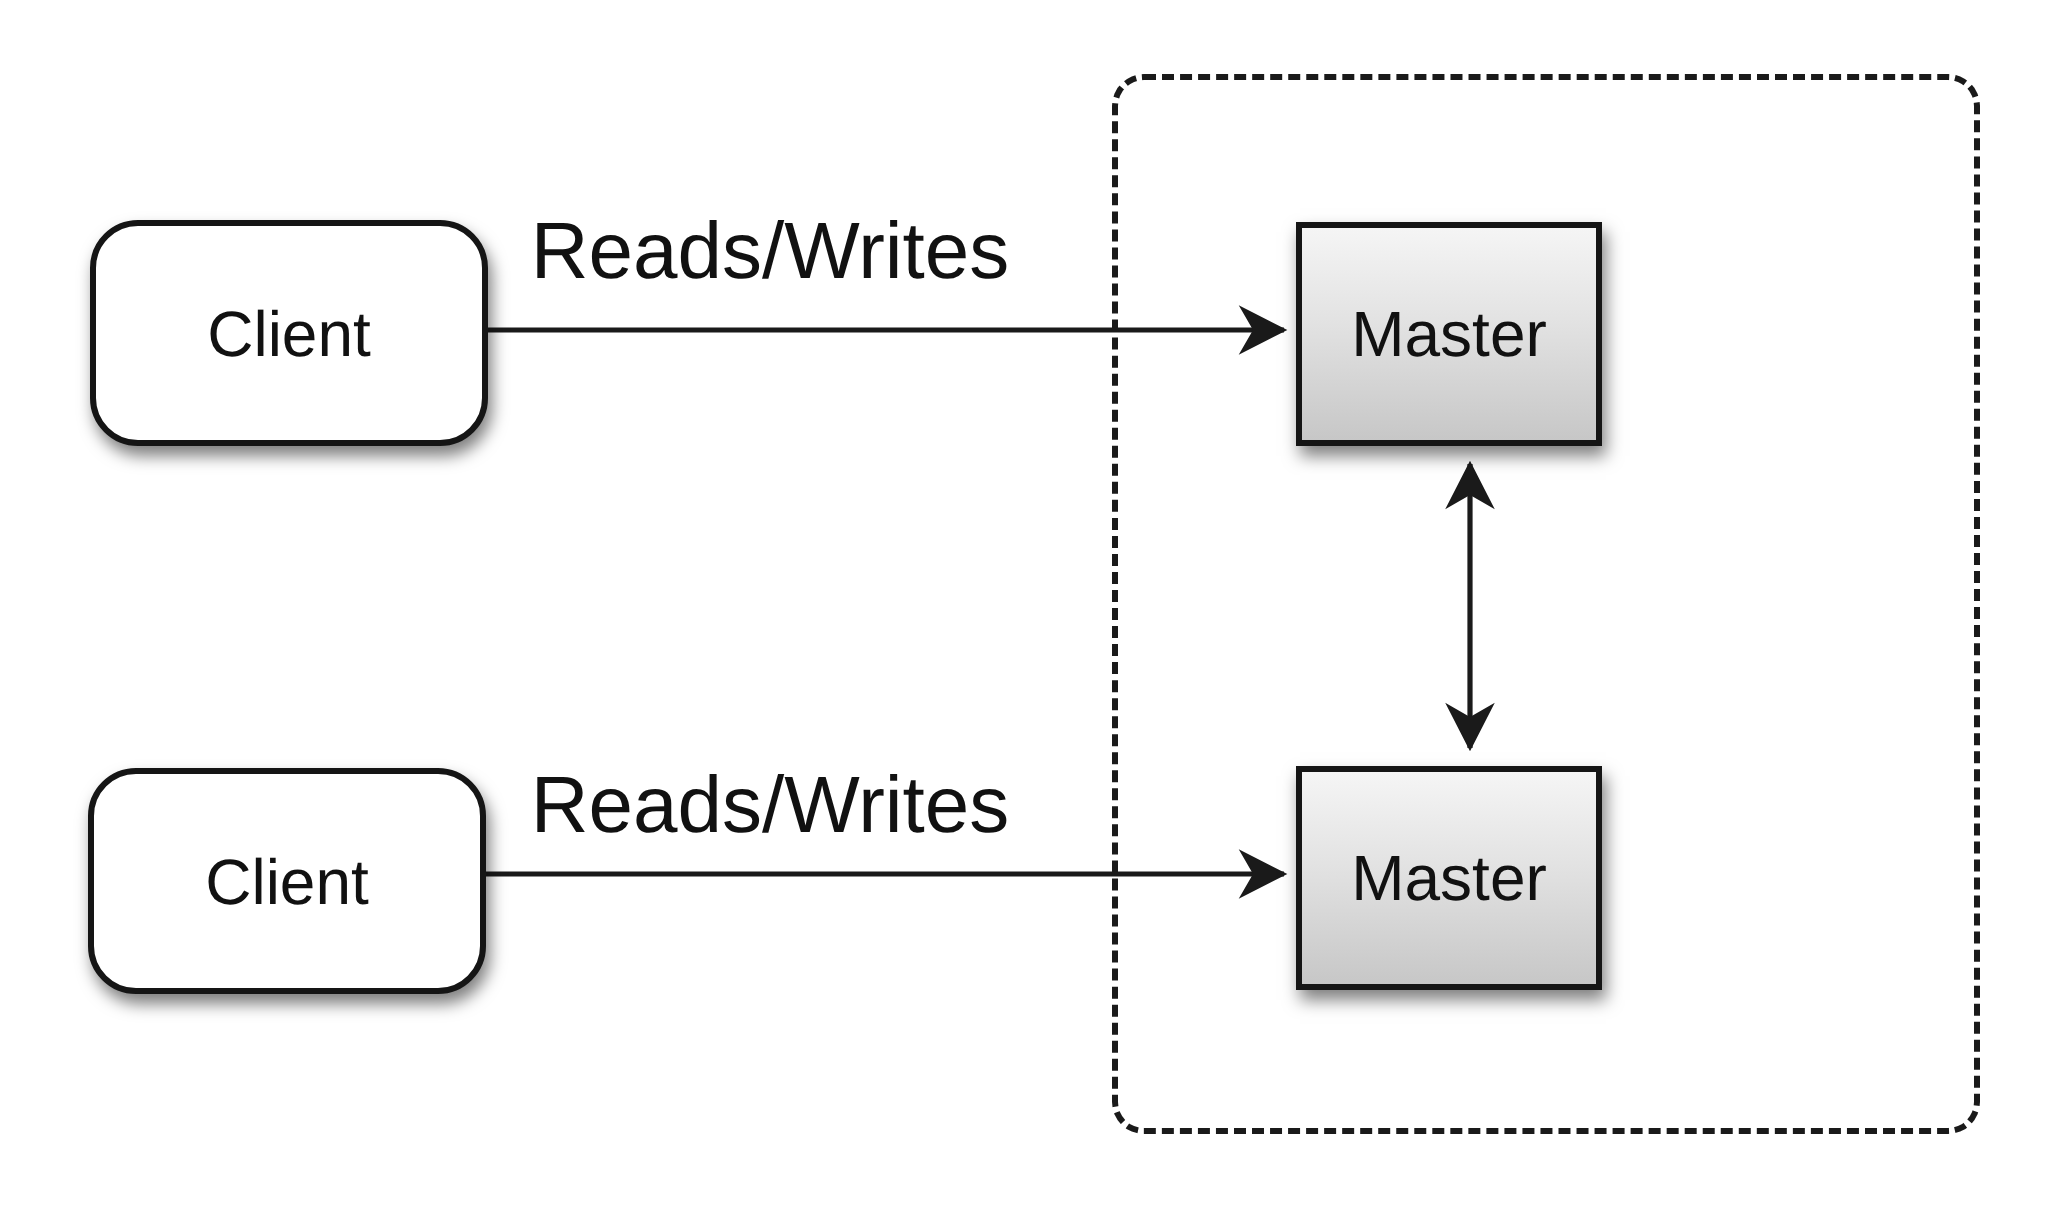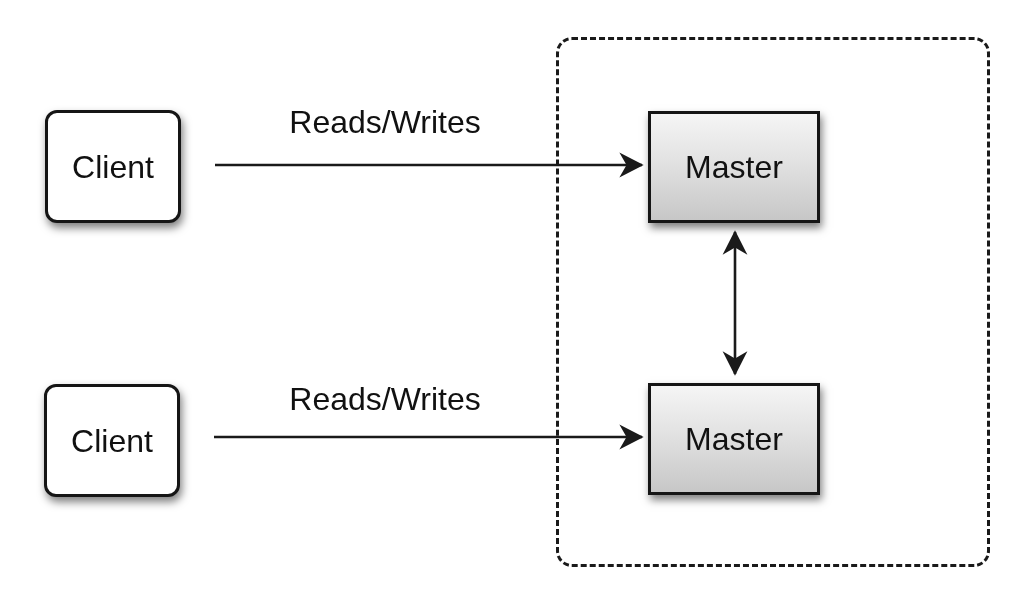--- a/index.html
+++ b/index.html
@@ -32,39 +32,39 @@
     align-items: center;
     justify-content: center;
     box-sizing: border-box;
     border: 3px solid #151515;
     color: #111111;
     font-size: 32px;
     line-height: 1;
     box-shadow: 2px 5px 8px rgba(0,0,0,0.50);
   }
   .client {
-    width: 136px;
+    width: 199px;
     height: 113px;
-    border-radius: 12px;
+    border-radius: 24px;
     background: #ffffff;
   }
   .client-top    { left: 45px;  top: 110px; }
   .client-bottom { left: 44px;  top: 384px; }
   .master {
-    width: 172px;
+    width: 153px;
     height: 112px;
     background: linear-gradient(180deg, #f5f5f5 0%, #e2e2e2 45%, #c7c7c7 100%);
     justify-content: center;
   }
   .master-top    { left: 648px; top: 111px; }
   .master-bottom { left: 648px; top: 383px; }
   .edge-label {
     position: absolute;
     color: #111111;
-    font-size: 32px;
+    font-size: 40px;
     line-height: 1;
     white-space: nowrap;
     text-align: center;
   }
   .label-rw-top    { left: 215px; top: 106px; width: 340px; }
   .label-rw-bottom { left: 215px; top: 383px; width: 340px; }
   .label-replication { left: 740px; top: 288px; width: 250px; }
   svg.edges {
     position: absolute;
     left: 0;

